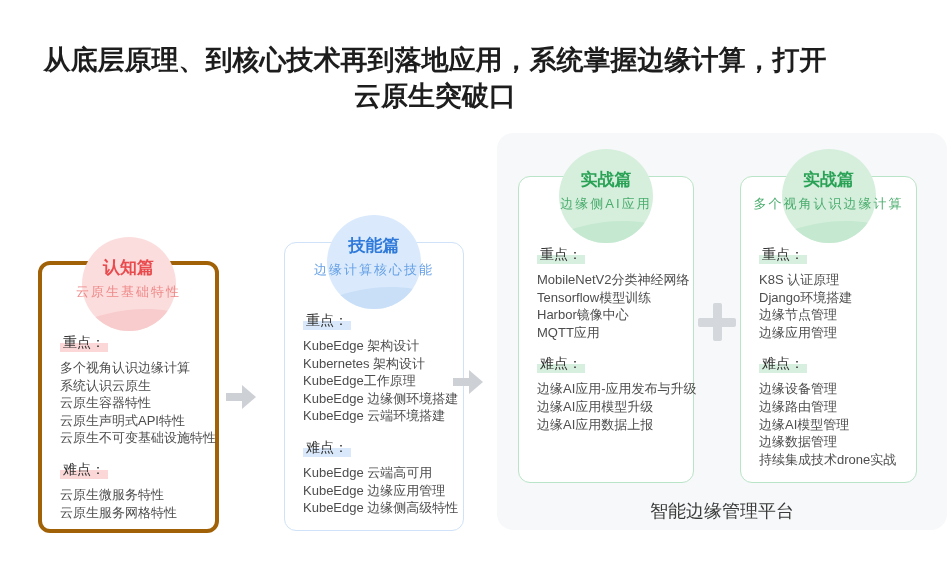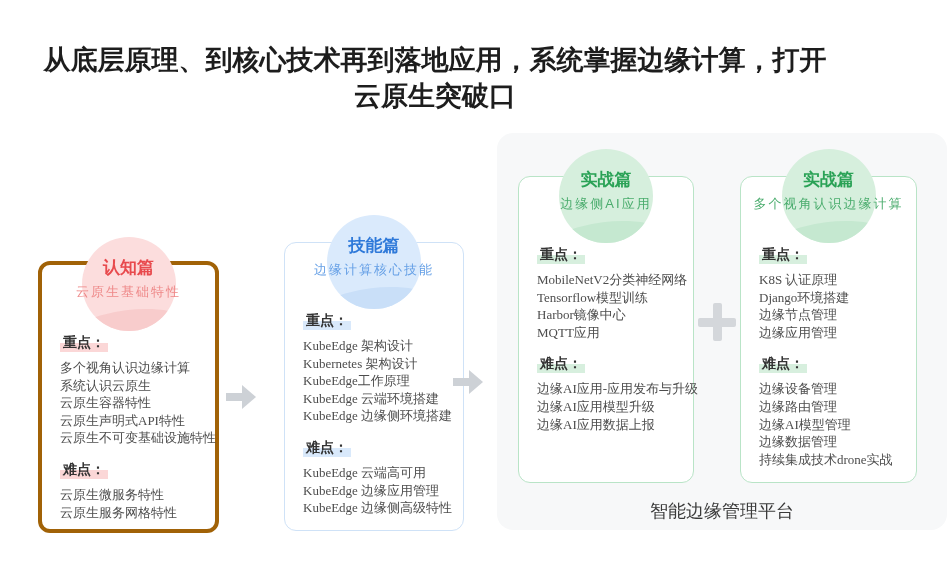--- a/index.html
+++ b/index.html
@@ -39,29 +39,29 @@
   .badge { font-size:17px; font-weight:bold; line-height:24px; }
   .t-red   .badge { color:#e84a4d; }
   .t-blue  .badge { color:#2e79d9; }
   .t-green .badge { color:#2aa256; }
   .subtitle { margin-top:3px; font-size:13px; letter-spacing:2px; }
   .t-red   .subtitle { color:#ee8888; }
   .t-blue  .subtitle { color:#66a0e6; }
   .t-green .subtitle { color:#4aac6d; }
   .content { margin:68px 12px 0 18px; position:relative; }
   .sec-label {
-    display:inline-block; font-size:14px; font-weight:bold; color:#333;
+    display:inline-block; font-size:14px; font-weight:normal; color:#333;
     padding:0 3px; margin:0 0 7px 0;
   }
   .t-red   .sec-label { background:linear-gradient(transparent 52%, #fbd7d7 52%); }
   .t-blue  .sec-label { background:linear-gradient(transparent 52%, #d9e9fb 52%); }
   .t-green .sec-label { background:linear-gradient(transparent 52%, #d7efde 52%); }
   .sec-label.second { margin-top:14px; }
   .item-list { list-style:none; margin:0; padding:0; }
-  .item-list li { font-size:13px; line-height:17.6px; color:#4d4d4d; white-space:nowrap;font-family:Liberation Serif, serif; }
+  .item-list li { font-size:13px; line-height:17.6px; color:#4d4d4d; white-space:nowrap; }
   
   .arrow { position:absolute; width:32px; height:24px; }
   .arrow .stem { position:absolute; left:0; top:8px; width:16px; height:8px; background:#cdd1d6; }
   .arrow .tip  { position:absolute; left:16px; top:0; width:0; height:0;
                  border-top:12px solid transparent; border-bottom:12px solid transparent;
                  border-left:14px solid #cdd1d6; }
   .plus { position:absolute; width:38px; height:38px; }
   .plus::before { content:""; position:absolute; left:0; top:15px; width:38px; height:9px; background:#d4d7db; border-radius:2px; }
   .plus::after  { content:""; position:absolute; left:15px; top:0; width:9px; height:38px; background:#d4d7db; border-radius:2px; }
   
@@ -124,22 +124,22 @@
   <div class="head">
     <div class="badge">技能篇</div>
     <div class="subtitle">边缘计算核心技能</div>
   </div>
   <div class="content">
     <div><span class="sec-label">重点：</span></div>
     <ul class="item-list">
         <li>KubeEdge 架构设计</li>
         <li>Kubernetes 架构设计</li>
         <li>KubeEdge工作原理</li>
+        <li>KubeEdge 边缘侧环境搭建</li>
         <li>KubeEdge 云端环境搭建</li>
-        <li>KubeEdge 边缘侧环境搭建</li>
       </ul>
     <div><span class="sec-label second">难点：</span></div>
     <ul class="item-list">
         <li>KubeEdge 云端高可用</li>
         <li>KubeEdge 边缘应用管理</li>
         <li>KubeEdge 边缘侧高级特性</li>
       </ul>
   </div>
 </div>
 

